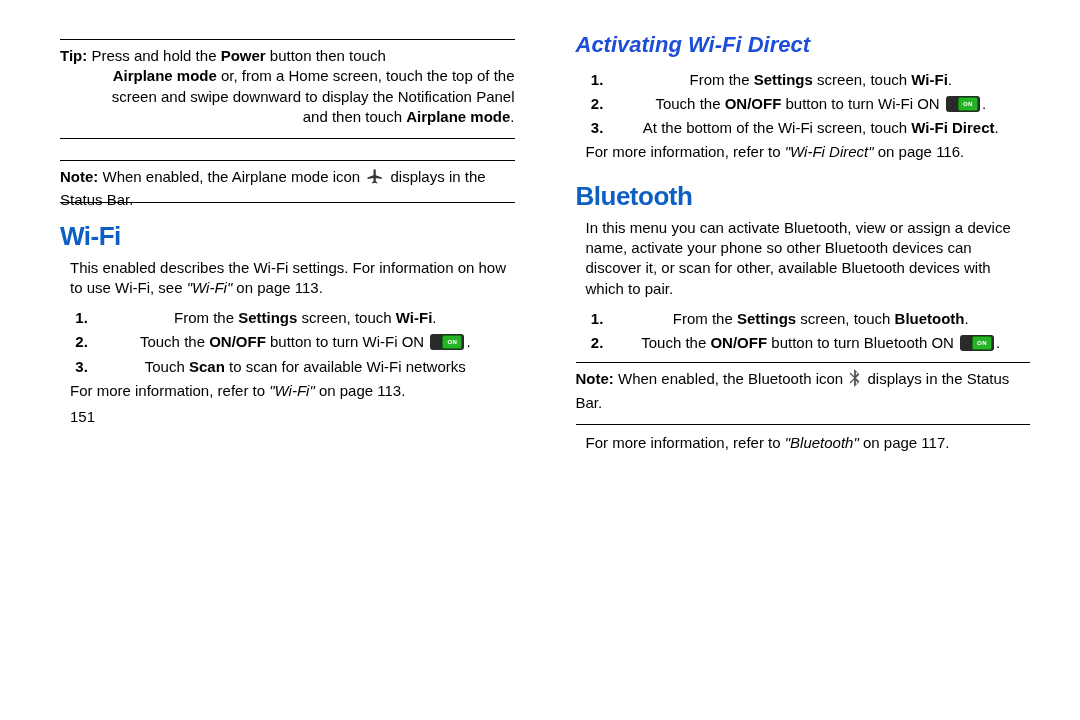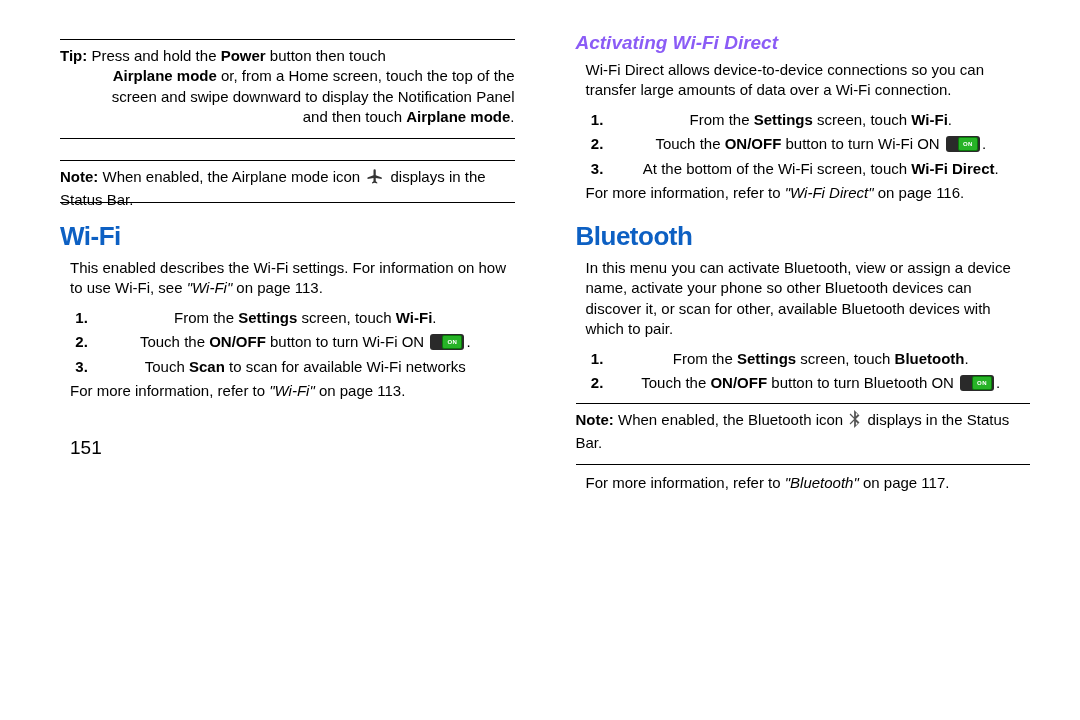--- a/index.html
+++ b/index.html
@@ -43,22 +43,22 @@
     font-weight: 900;
     font-size: 26px;
     color: #0d60c3;
     margin: 16px 0 4px 0;
     letter-spacing: -0.5px;
   }
   .h2 {
     font-family: Arial, Helvetica, sans-serif;
     font-weight: 700;
     font-style: italic;
-    font-size: 19px;
-    color: #8b5cf6;
+    font-size: 22px;
+    color: #1d4ed8;
     margin: 10px 0 2px 0;
   }
   .para {
     margin: 4px 0 4px 10px;
   }
   ol.steps {
     margin: 10px 0 4px 0;
     padding-left: 32px;
     text-align: center;
   }
@@ -102,23 +102,23 @@
     display: inline-block;
     vertical-align: -3px;
     margin: 0 2px;
   }
   .bt-icon {
     display: inline-block;
     vertical-align: -3px;
     margin: 0 2px;
   }
   .pagenum {
-    margin-top: 34px;
+    margin-top: 6px;
     margin-left: 10px;
-    font-size: 19px;
+    font-size: 15px;
   }
 </style>
 </head>
 <body>
 
 <div class="page">
 
   <div class="col">
     <hr class="hr">
     <div class="box">
@@ -161,21 +161,20 @@
     </ol>
     <div class="para">
       <span>For more information, refer to </span><span class="ital">"Wi-Fi"</span><span> on page 113.</span>
     </div>
 
     <div class="pagenum">151</div>
   </div>
 
   <div class="col">
     <div class="h2" style="margin-top:0">Activating Wi-Fi Direct</div>
-    <div class="para">Wi-Fi Direct allows device-to-device connections so you can transfer large amounts of data over a Wi-Fi connection.</div>
     <ol class="steps">
       <li>
         <span>From the </span><span class="b">Settings</span><span> screen, touch </span><span class="b">Wi-Fi</span><span>.</span>
       </li>
       <li>
         <span>Touch the </span><span class="b">ON/OFF</span><span> button to turn Wi-Fi ON </span><span class="on-pill"></span><span>.</span>
       </li>
       <li>
         <span>At the bottom of the Wi-Fi screen, touch </span><span class="b">Wi-Fi Direct</span><span>.</span>
       </li>

